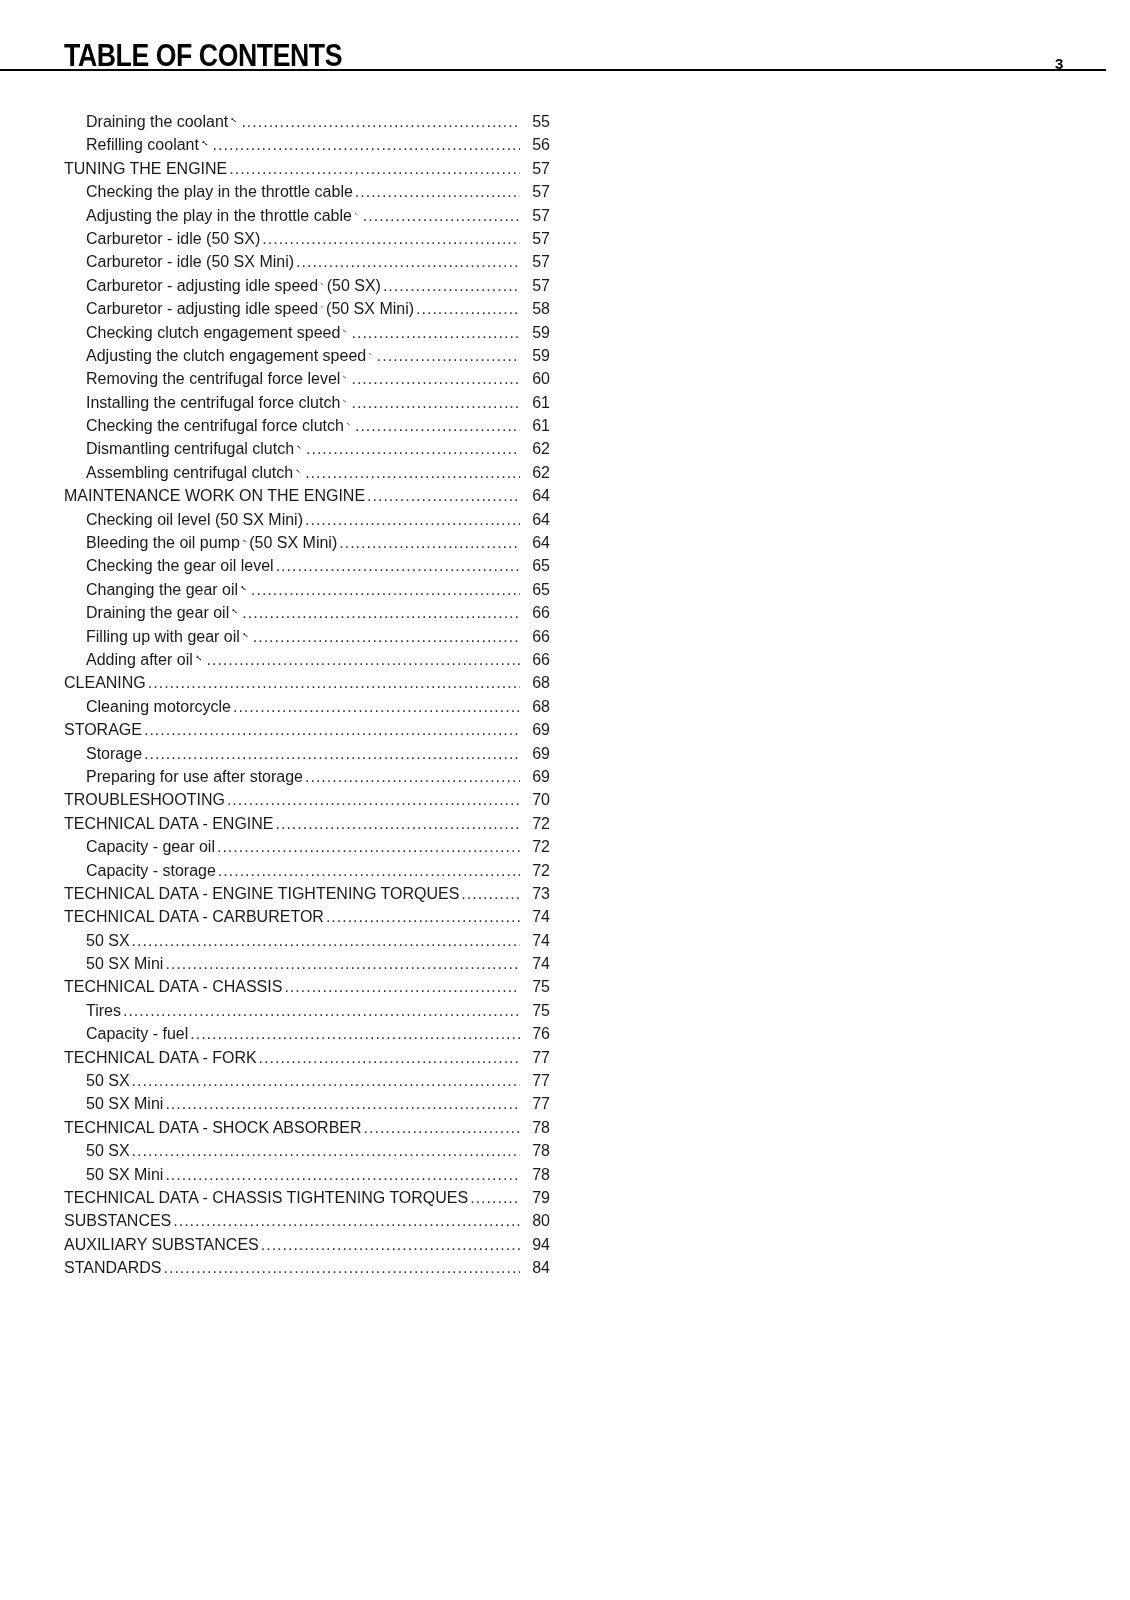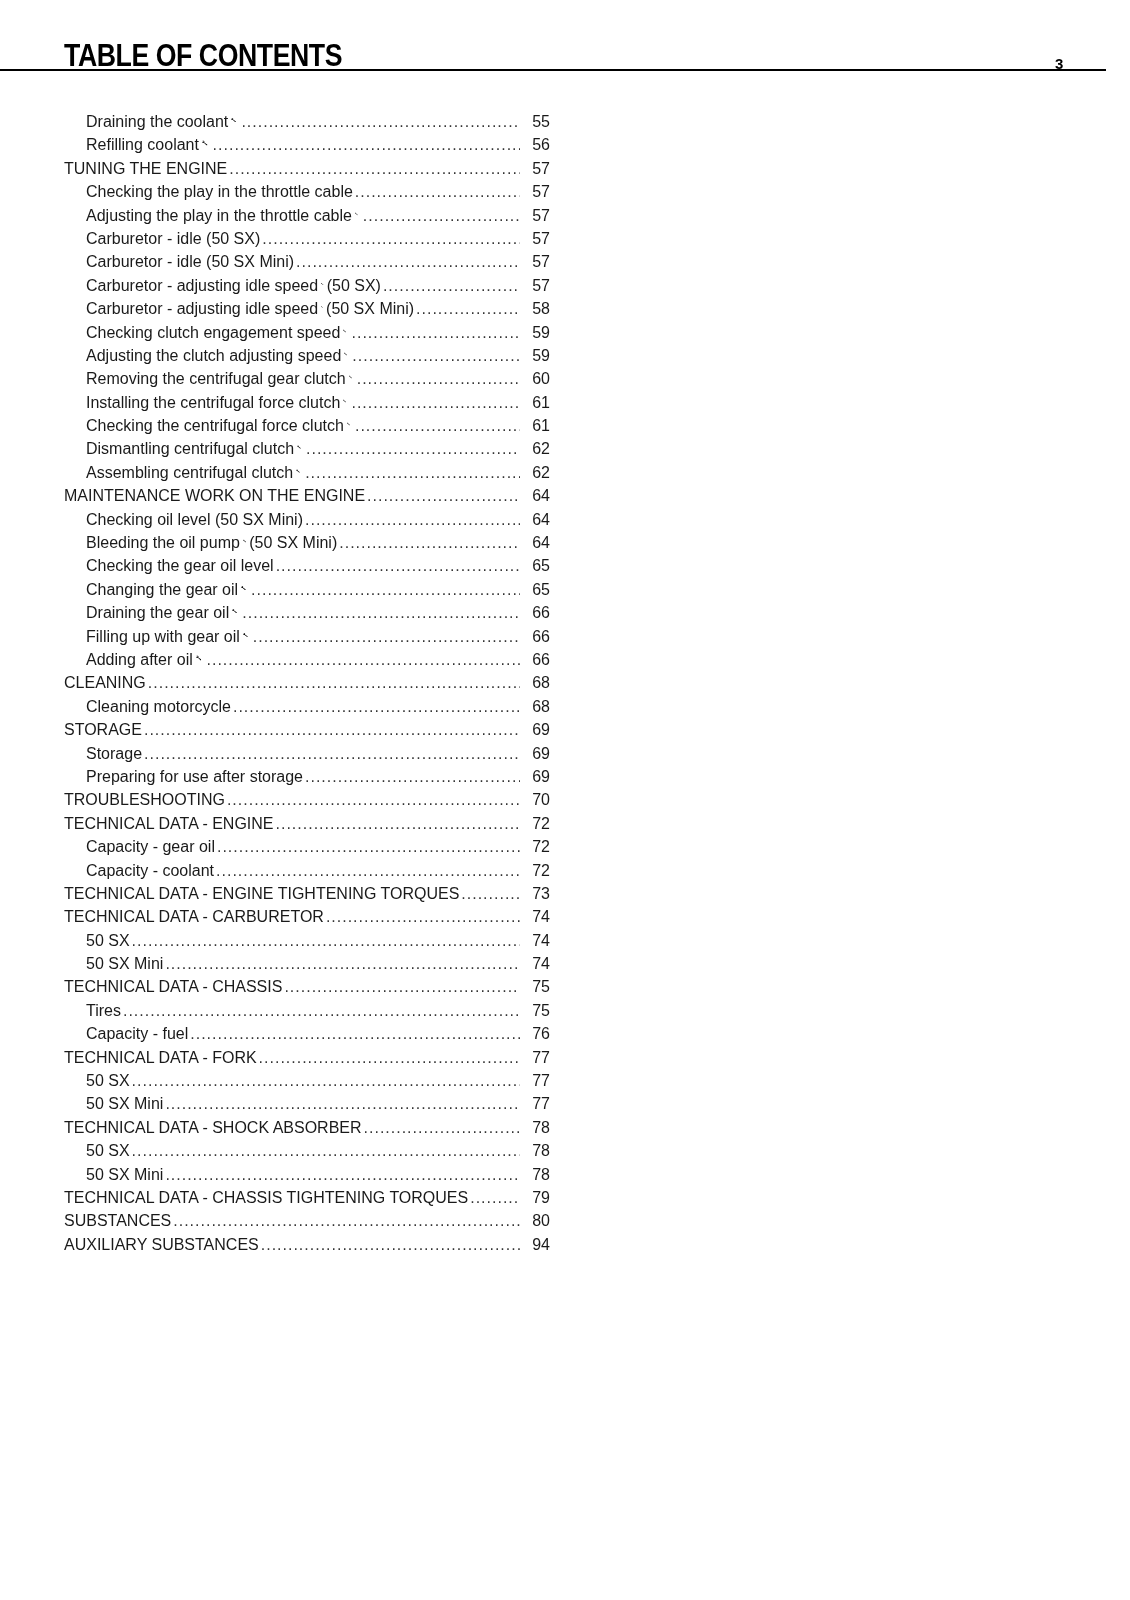--- a/index.html
+++ b/index.html
@@ -95,29 +95,29 @@
     </div>
     <div class="toc-row level-2">
       <span class="toc-label">Checking clutch engagement speed</span>
       <svg class="wrench" viewBox="0 0 16 14">
     <path d="M1.2 1.5 C2.6 0.2 4.8 0.3 6 1.6 C7 2.7 7.1 4.2 6.4 5.4 L14.6 11.2 C15.4 11.8 15.3 12.9 14.5 13.4 C13.9 13.8 13.1 13.7 12.6 13.1 L5.3 6.6 C4 7.2 2.5 7 1.5 6 C0.6 5.1 0.3 3.8 0.6 2.6 L2.8 4.6 L4.5 3.7 L4.1 1.8 Z" fill="#000"></path>
   </svg>
       <span class="toc-leader"></span>
       <span class="toc-page">59</span>
     </div>
     <div class="toc-row level-2">
-      <span class="toc-label">Adjusting the clutch adjusting speed</span>
+      <span class="toc-label">Adjusting the clutch engagement speed</span>
       <svg class="wrench" viewBox="0 0 16 14">
     <path d="M1.2 1.5 C2.6 0.2 4.8 0.3 6 1.6 C7 2.7 7.1 4.2 6.4 5.4 L14.6 11.2 C15.4 11.8 15.3 12.9 14.5 13.4 C13.9 13.8 13.1 13.7 12.6 13.1 L5.3 6.6 C4 7.2 2.5 7 1.5 6 C0.6 5.1 0.3 3.8 0.6 2.6 L2.8 4.6 L4.5 3.7 L4.1 1.8 Z" fill="#000"></path>
   </svg>
       <span class="toc-leader"></span>
       <span class="toc-page">59</span>
     </div>
     <div class="toc-row level-2">
-      <span class="toc-label">Removing the centrifugal gear clutch</span>
+      <span class="toc-label">Removing the centrifugal force level</span>
       <svg class="wrench" viewBox="0 0 16 14">
     <path d="M1.2 1.5 C2.6 0.2 4.8 0.3 6 1.6 C7 2.7 7.1 4.2 6.4 5.4 L14.6 11.2 C15.4 11.8 15.3 12.9 14.5 13.4 C13.9 13.8 13.1 13.7 12.6 13.1 L5.3 6.6 C4 7.2 2.5 7 1.5 6 C0.6 5.1 0.3 3.8 0.6 2.6 L2.8 4.6 L4.5 3.7 L4.1 1.8 Z" fill="#000"></path>
   </svg>
       <span class="toc-leader"></span>
       <span class="toc-page">60</span>
     </div>
     <div class="toc-row level-2">
       <span class="toc-label">Installing the centrifugal force clutch</span>
       <svg class="wrench" viewBox="0 0 16 14">
     <path d="M1.2 1.5 C2.6 0.2 4.8 0.3 6 1.6 C7 2.7 7.1 4.2 6.4 5.4 L14.6 11.2 C15.4 11.8 15.3 12.9 14.5 13.4 C13.9 13.8 13.1 13.7 12.6 13.1 L5.3 6.6 C4 7.2 2.5 7 1.5 6 C0.6 5.1 0.3 3.8 0.6 2.6 L2.8 4.6 L4.5 3.7 L4.1 1.8 Z" fill="#000"></path>
@@ -239,21 +239,21 @@
       <span class="toc-label">TECHNICAL DATA - ENGINE</span>
       <span class="toc-leader"></span>
       <span class="toc-page">72</span>
     </div>
     <div class="toc-row level-2">
       <span class="toc-label">Capacity - gear oil</span>
       <span class="toc-leader"></span>
       <span class="toc-page">72</span>
     </div>
     <div class="toc-row level-2">
-      <span class="toc-label">Capacity - coolant</span>
+      <span class="toc-label">Capacity - storage</span>
       <span class="toc-leader"></span>
       <span class="toc-page">72</span>
     </div>
     <div class="toc-row level-1">
       <span class="toc-label">TECHNICAL DATA - ENGINE TIGHTENING TORQUES</span>
       <span class="toc-leader"></span>
       <span class="toc-page">73</span>
     </div>
     <div class="toc-row level-1">
       <span class="toc-label">TECHNICAL DATA - CARBURETOR</span>
@@ -322,14 +322,19 @@
     </div>
     <div class="toc-row level-1">
       <span class="toc-label">SUBSTANCES</span>
       <span class="toc-leader"></span>
       <span class="toc-page">80</span>
     </div>
     <div class="toc-row level-1">
       <span class="toc-label">AUXILIARY SUBSTANCES</span>
       <span class="toc-leader"></span>
       <span class="toc-page">94</span>
+    </div>
+    <div class="toc-row level-1">
+      <span class="toc-label">STANDARDS</span>
+      <span class="toc-leader"></span>
+      <span class="toc-page">84</span>
     </div>
   </div>
 
 </body></html>

